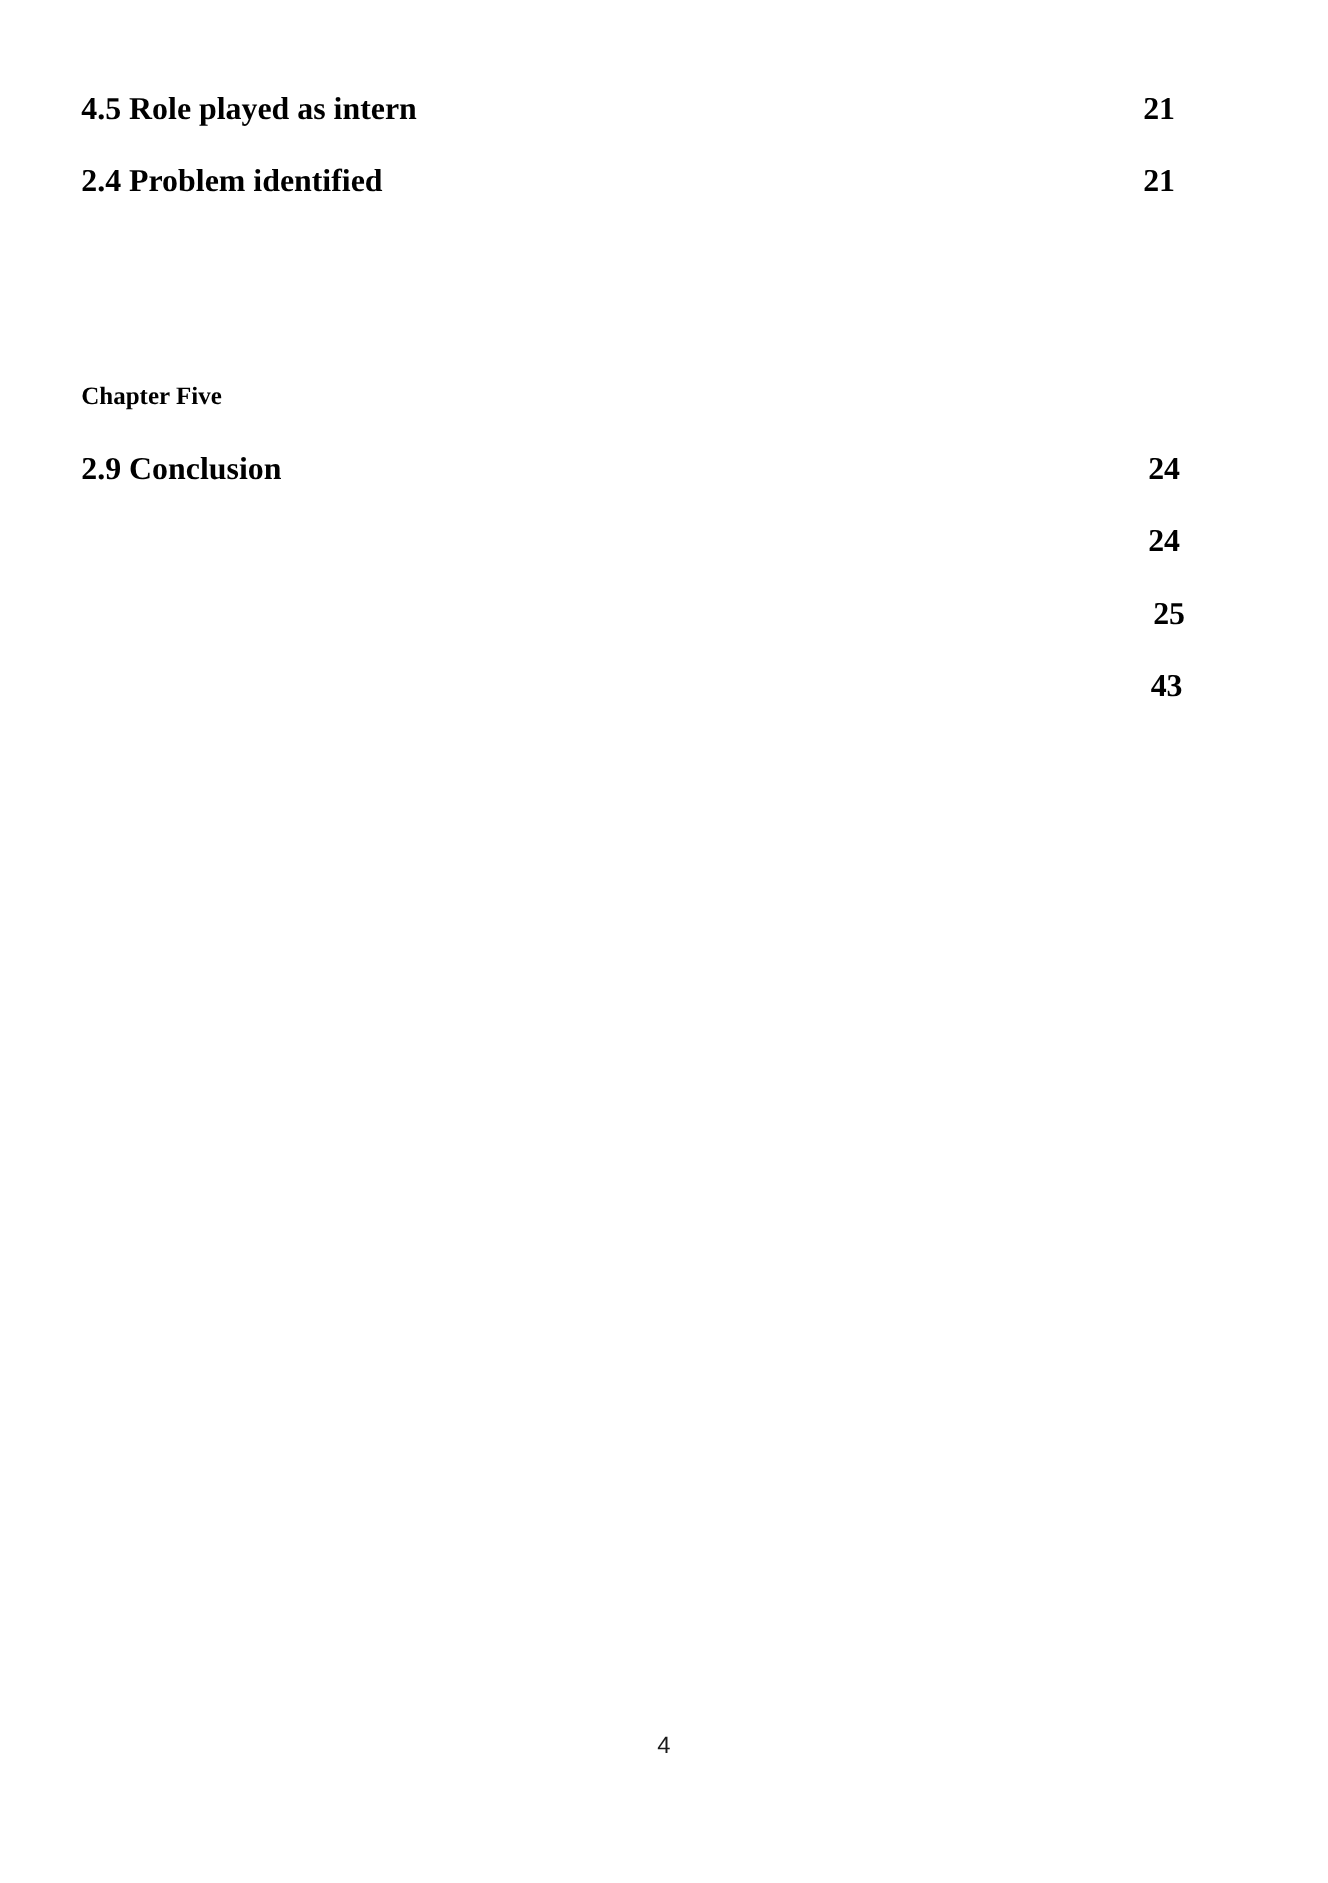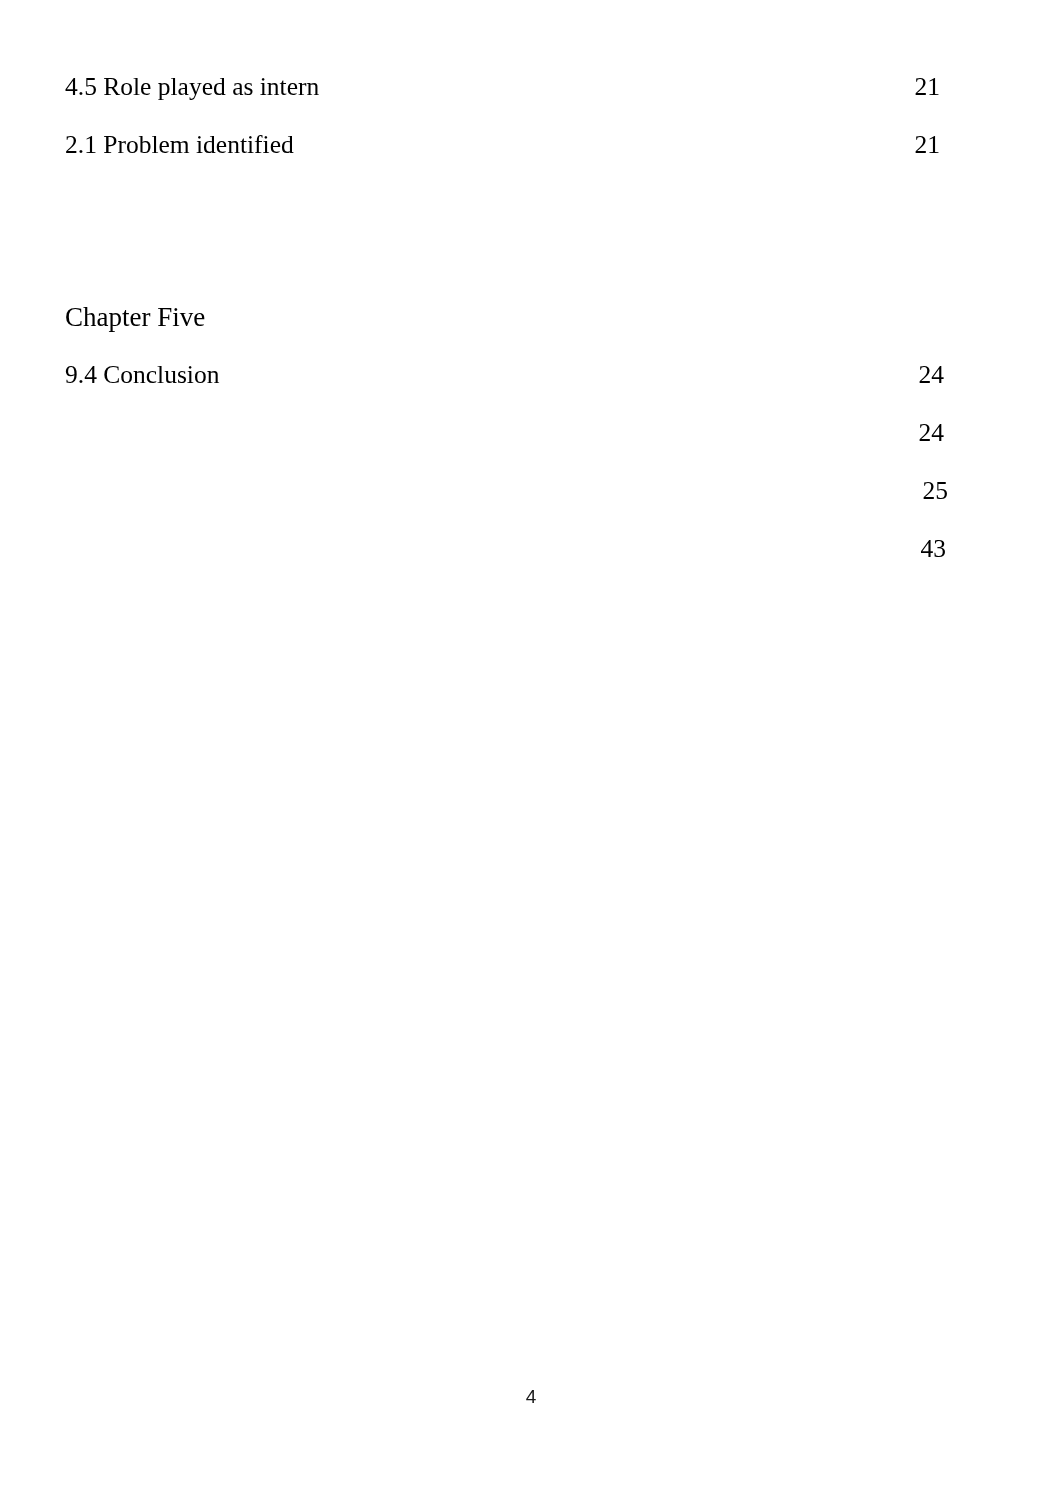--- a/index.html
+++ b/index.html
@@ -23,20 +23,21 @@
     position: absolute;
     left: 0;
     top: 0;
     width: 1062px;
   }
 
   .toc-block {
     position: absolute;
     left: 65px;
     width: 890px;
+    font-weight: bold;
   }
 
   .toc-block--chapter-four { top: 58px; }
   .toc-block--chapter-five { top: 288px; }
 
   .toc-row {
     position: relative;
     height: 58px;
     line-height: 58px;
     font-size: 25.5px;
@@ -64,21 +65,21 @@
   .pn-a .page-num { right: 15px; }
   .pn-b .page-num { right: 13px; }
   .pn-c .page-num { right: 11px; }
   .pn-d .page-num { right: 7px; }
   .pn-e .page-num { right: 9px; }
 
   .toc-heading {
     position: relative;
     height: 58px;
     line-height: 58px;
-    font-size: 27px;
+    font-size: 20px;
     white-space: nowrap;
   }
 
   .footer {
     position: absolute;
     left: 0;
     top: 1386px;
     width: 1062px;
     text-align: center;
   }
@@ -97,33 +98,33 @@
   <div class="toc">
 
     <div class="toc-block toc-block--chapter-four">
 
       <div class="toc-row pn-a">
         <span class="label">4.5 Role played as intern</span>
         <span class="page-num">21</span>
       </div>
 
       <div class="toc-row pn-a">
-        <span class="label">2.1 Problem identified</span>
+        <span class="label">2.4 Problem identified</span>
         <span class="page-num">21</span>
       </div>
 
 
     </div>
 
     <div class="toc-block toc-block--chapter-five">
 
       <div class="toc-heading">Chapter Five</div>
 
       <div class="toc-row pn-c">
-        <span class="label">9.4 Conclusion</span>
+        <span class="label">2.9 Conclusion</span>
         <span class="page-num">24</span>
       </div>
 
       <div class="toc-row pn-c">
         <span class="page-num">24</span>
       </div>
 
       <div class="toc-row pn-d">
         <span class="page-num">25</span>
       </div>

